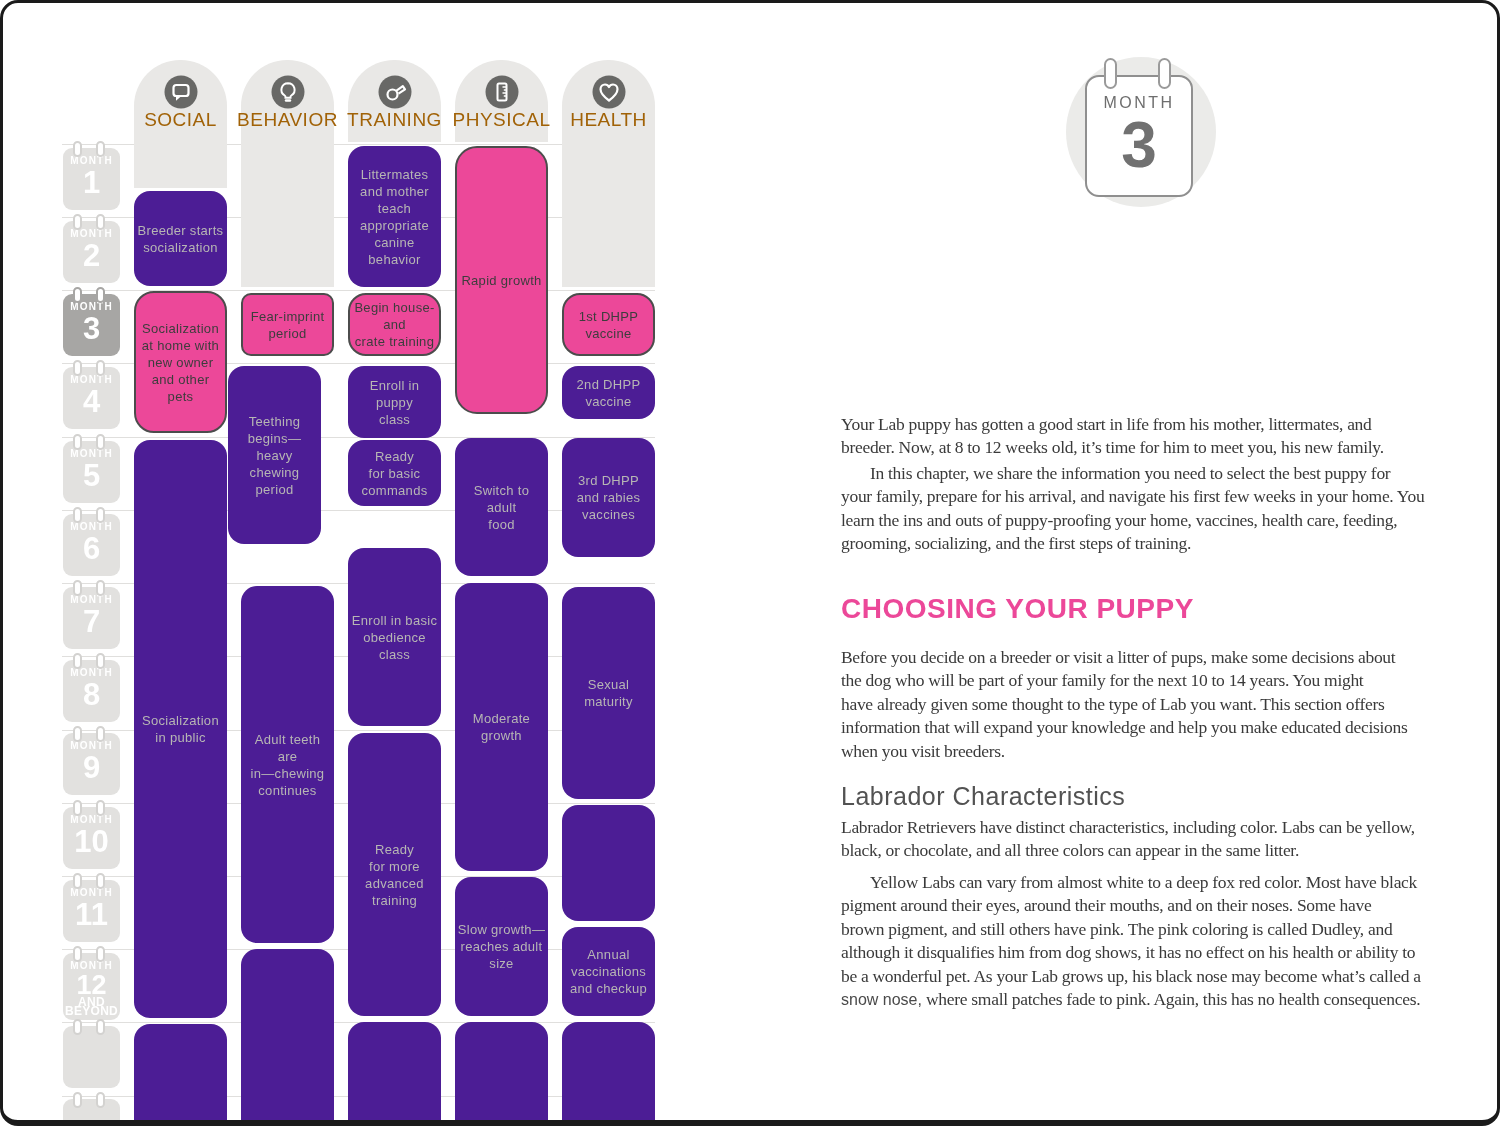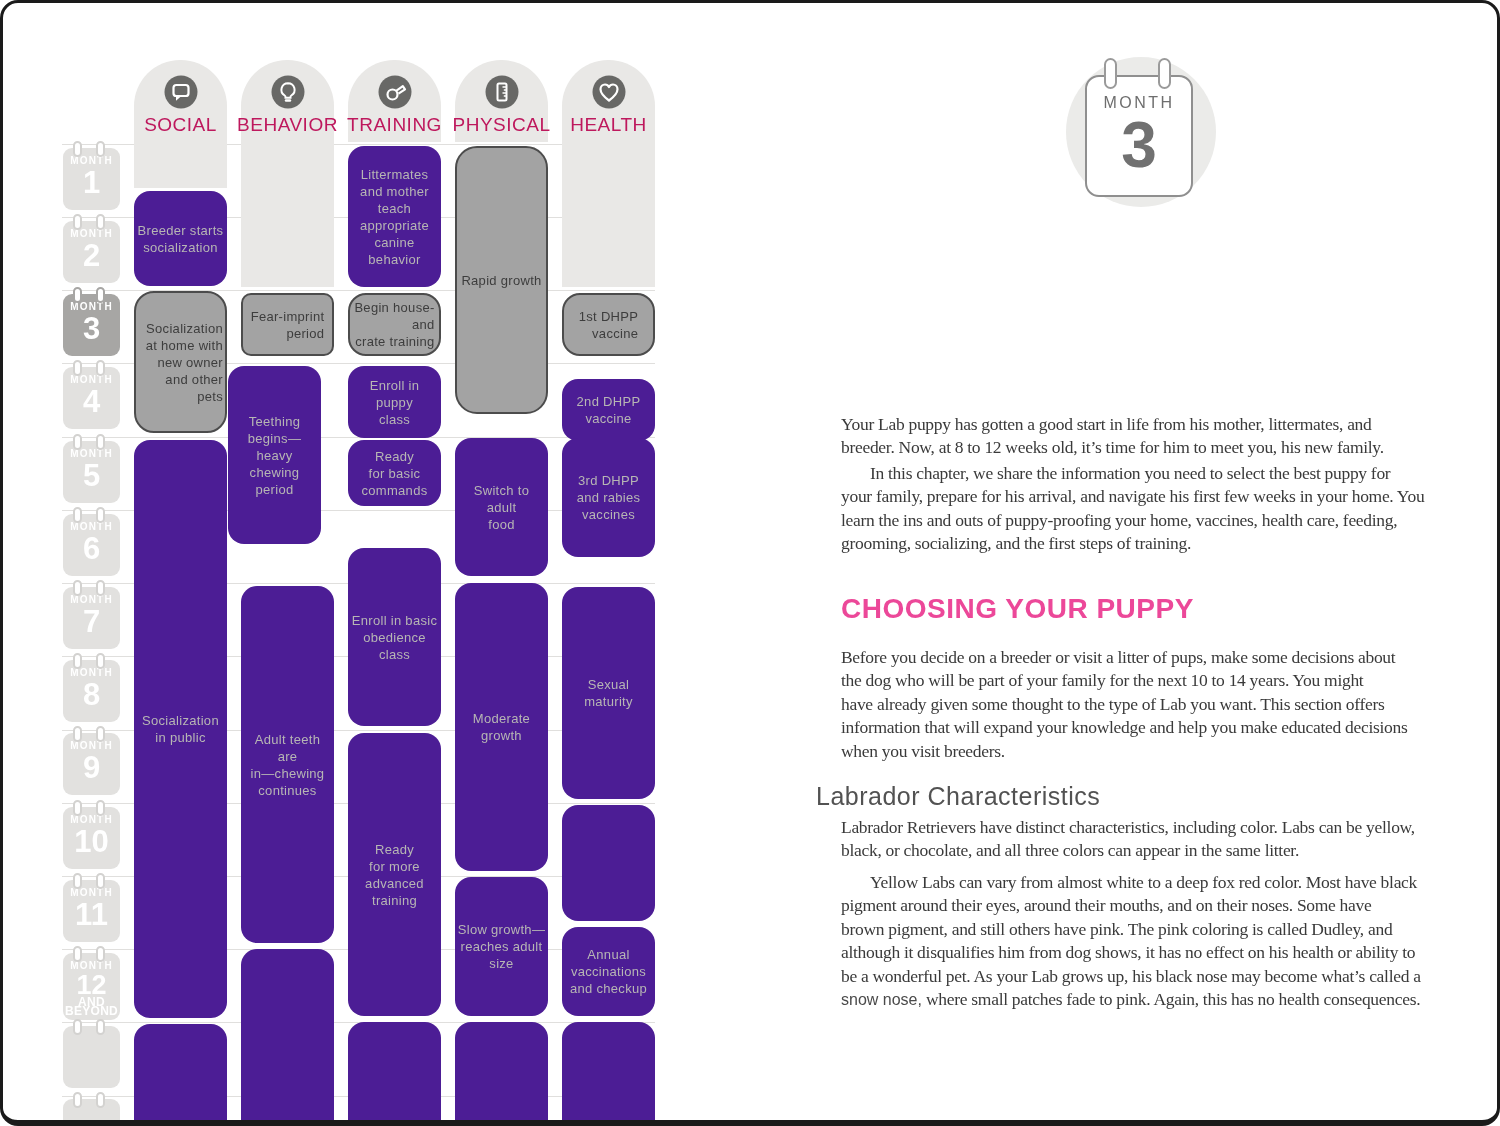--- a/index.html
+++ b/index.html
@@ -26,29 +26,29 @@
   .month-icon .ring.r1{left:10px;} .month-icon .ring.r2{left:33px;}
   .month-word{font-size:10px;font-weight:bold;letter-spacing:1.2px;margin-top:7px;line-height:11px;}
   .month-num{font-size:31px;font-weight:bold;line-height:32px;margin-top:1px;}
   .month-icon.m12 .month-num{font-size:27px;line-height:26px;}
   .month-beyond{font-size:12px;font-weight:bold;letter-spacing:.3px;line-height:9px;}
   .colhead{
     position:absolute;width:93px;background:#e9e8e6;border-radius:46px 46px 0 0;
     display:flex;flex-direction:column;align-items:center;padding-top:15px;box-sizing:border-box;
   }
   .colhead .ic{width:34px;height:34px;}
-  .collabel{margin-top:5px;font-size:19px;color:#be185d;letter-spacing:.5px;white-space:nowrap;text-align:right;}
+  .collabel{font-size:19px;color:#a16207;letter-spacing:.5px;white-space:nowrap;text-align:right;}
   .cell{
     position:absolute;width:93px;background:#4c1d95;border-radius:16px;box-sizing:border-box;
     display:flex;align-items:center;justify-content:center;text-align:center;
   }
   .cell .txt{
     white-space:pre-line;font-size:13px;line-height:17px;letter-spacing:.3px;color:#b7b6b4;padding:0 2px;
   }
-  .cell.hl{background:#a3a3a3;border:2px solid #4c4c4c;border-radius:20px;text-align:right;}
+  .cell.hl{background:#ec4899;border:2px solid #4c4c4c;border-radius:20px;}
   .cell.hl .txt{color:#3d3d3d;}
   .cell.filler{border-radius:16px 16px 0 0;}
   
   .badge-circle{position:absolute;left:1066px;top:57px;width:150px;height:150px;border-radius:50%;background:#ebebe9;z-index:1;}
   .badge-cal{
     position:absolute;left:1085px;top:75px;width:108px;height:122px;background:#fff;
     border:2.5px solid #8f8f8f;border-radius:14px;z-index:2;text-align:center;box-sizing:border-box;
   }
   .badge-cal .ring{
     position:absolute;top:-19px;width:13px;height:31px;border-radius:7px;background:#fff;
@@ -65,21 +65,21 @@
     position:absolute;left:841px;width:645px;
     font-family:"Liberation Serif",serif;font-size:17.5px;line-height:23.4px;
     letter-spacing:-.3px;color:#3a3a3a;white-space:pre-line;
   }
   .indent{text-indent:29px;}
   .h2{
     position:absolute;left:841px;font-size:28px;font-weight:bold;color:#ec4899;
     letter-spacing:.5px;line-height:32px;
   }
   .h3{
-    position:absolute;left:816px;font-size:25px;font-weight:normal;color:#525252;
+    position:absolute;left:841px;font-size:25px;font-weight:normal;color:#525252;
     letter-spacing:.5px;line-height:28px;
   }
   .term{font-family:"Liberation Sans",sans-serif;font-size:16px;color:#4a4a4a;letter-spacing:0;}
 </style>
 </head>
 <body>
 
 <div class="page">
 
   <div>
@@ -313,21 +313,21 @@
           <circle cx="17" cy="17" r="16.5" fill="#686866"></circle>
           <path d="M17 25.5 C11 21 8.5 17.5 8.5 14.2 C8.5 11.4 10.6 9.5 13 9.5 C14.8 9.5 16.3 10.5 17 12 C17.7 10.5 19.2 9.5 21 9.5 C23.4 9.5 25.5 11.4 25.5 14.2 C25.5 17.5 23 21 17 25.5 Z" fill="none" stroke="#fff" stroke-width="2.2" stroke-linejoin="round"></path>
         </svg>
     </span>
     <span class="collabel">HEALTH</span>
   </div>
   <div class="cell hl" style="left:562px;top:293px;height:63px;border-radius:18px">
       <span class="txt">1st DHPP
 vaccine</span>
     </div>
-  <div class="cell" style="left:562px;top:379px;height:62px">
+  <div class="cell" style="left:562px;top:366px;height:53px">
       <span class="txt">2nd DHPP
 vaccine</span>
     </div>
   <div class="cell" style="left:562px;top:438px;height:119px">
       <span class="txt">3rd DHPP
 and rabies
 vaccines</span>
     </div>
   <div class="cell" style="left:562px;top:587px;height:212px">
       <span class="txt">Sexual

